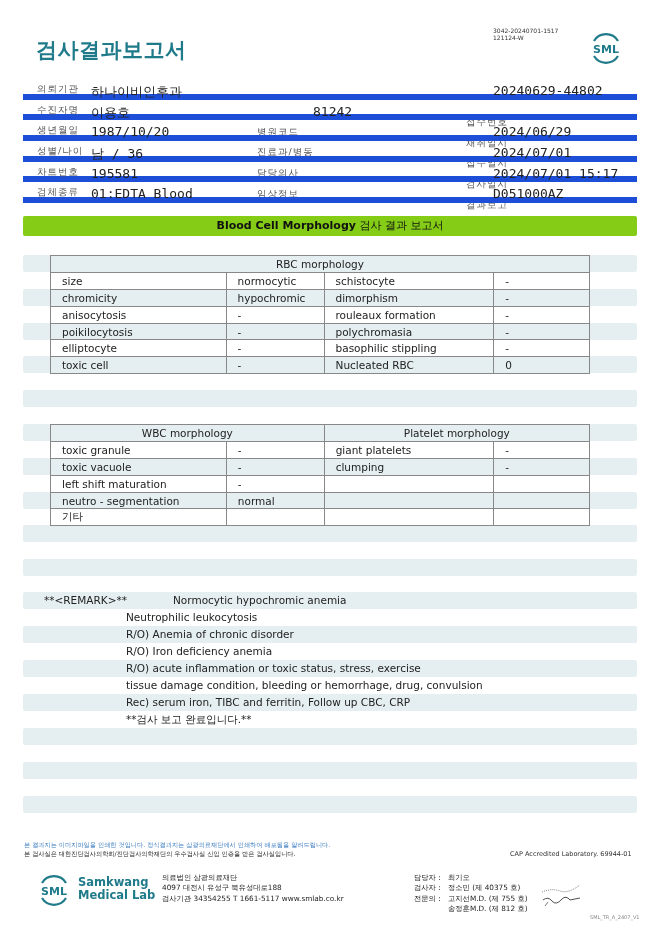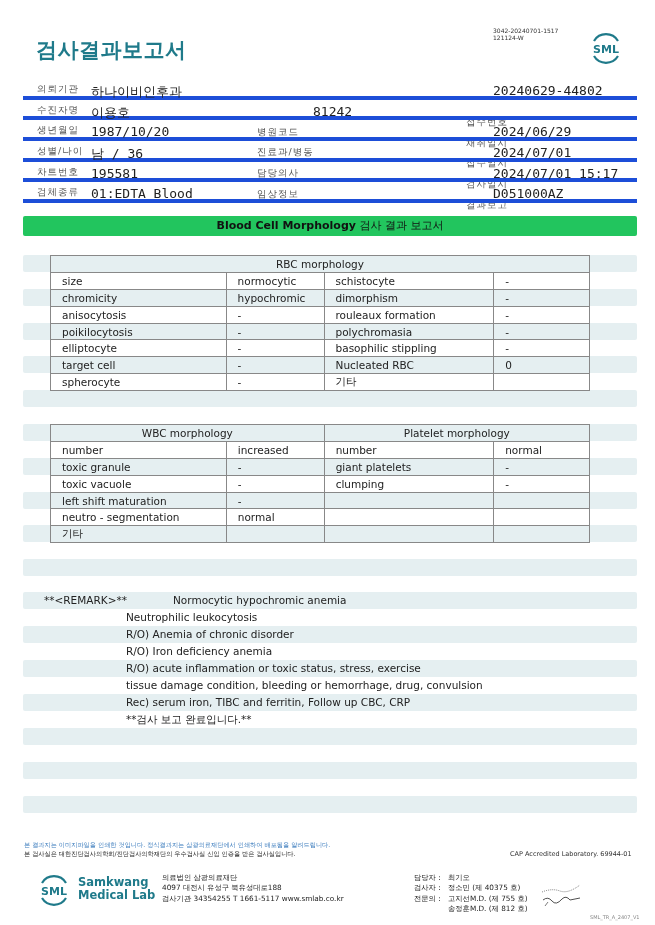--- a/index.html
+++ b/index.html
@@ -5,32 +5,32 @@
   * { box-sizing: border-box; margin: 0; padding: 0; }
   html, body { width: 655px; height: 925px; background: #ffffff; overflow: hidden; }
   body { position: relative; font-family: "DejaVu Sans", sans-serif; color: #222; }
 
   .doc-title { position: absolute; left: 36px; top: 36px; font-size: 21px; font-weight: bold; color: #1f7a8a; letter-spacing: 0.5px; }
   .doc-id { position: absolute; left: 493px; top: 27px; font-size: 6px; line-height: 7px; color: #333; font-family: "DejaVu Sans", sans-serif; }
   .logo-top { position: absolute; left: 588px; top: 30px; width: 36px; height: 36px; }
 
   
   .info { position: absolute; left: 23px; top: 79px; width: 614px; }
-  .info-row { position: relative; height: 20.7px; border-bottom: 4px solid #1d4ed8; font-size: 10.5px; }
+  .info-row { position: relative; height: 20.7px; border-bottom: 6px solid #1d4ed8; font-size: 10.5px; }
   .info-row span { position: absolute; top: 4px; white-space: nowrap; }
   .lbl { color: #555; font-size: 9.5px; letter-spacing: 1px; }
   .val { color: #222; font-family: "DejaVu Sans Mono", monospace; font-size: 13px; }
   .c1l { left: 14px; } .c1v { left: 68px; }
   .c2l { left: 234px; margin-top: 22px; } .c2v { left: 290px; }
   .c3l { left: 443px; margin-top: 33px; } .c3v { left: 470px; }
 
   
   .stripe { position: absolute; left: 23px; width: 614px; height: 17px; background: #e5eff1; border-radius: 2px; }
 
-  .section-bar { position: absolute; left: 23px; top: 216px; width: 614px; height: 20px; background: #22c55e; border-radius: 2px;
+  .section-bar { position: absolute; left: 23px; top: 216px; width: 614px; height: 20px; background: #84cc16; border-radius: 2px;
     text-align: center; font-size: 11px; line-height: 20px; color: #111; }
   .section-bar b { font-family: "DejaVu Sans", sans-serif; font-size: 11px; }
 
   table.morph { position: absolute; left: 50px; width: 540px; border-collapse: collapse; font-size: 10.5px; color: #222;
      font-family: "DejaVu Sans", sans-serif; }
   table.morph td { border: 1px solid #888; height: 16.9px; padding: 0 11px; white-space: nowrap; }
   table.morph td.h { text-align: center; }
   table.morph tr:nth-child(even) td, table.morph tr.s td { background: transparent; }
   .rbc { top: 255px; }
   .wbc { top: 424px; }
@@ -177,52 +177,40 @@
         <td>polychromasia</td>
         <td>-</td>
       </tr>
       <tr>
         <td>elliptocyte</td>
         <td>-</td>
         <td>basophilic stippling</td>
         <td>-</td>
       </tr>
       <tr>
-        <td>target cell</td>
+        <td>toxic cell</td>
         <td>-</td>
         <td>Nucleated RBC</td>
         <td>0</td>
-      </tr>
-      <tr>
-        <td>spherocyte</td>
-        <td>-</td>
-        <td>기타</td>
-        <td></td>
       </tr>
     </tbody>
 </table>
 
 <table class="morph wbc">
   <colgroup>
       <col class="col1">
       <col class="col2">
       <col class="col3">
       <col class="col4">
     </colgroup>
   <tbody id="wbc-body">
     <tr>
       <td class="h" colspan="2">WBC morphology</td>
       <td class="h" colspan="2">Platelet morphology</td>
     </tr>
-  <tr>
-        <td>number</td>
-        <td>increased</td>
-        <td>number</td>
-        <td>normal</td>
-      </tr>
       <tr>
         <td>toxic granule</td>
         <td>-</td>
         <td>giant platelets</td>
         <td>-</td>
       </tr>
       <tr>
         <td>toxic vacuole</td>
         <td>-</td>
         <td>clumping</td>

